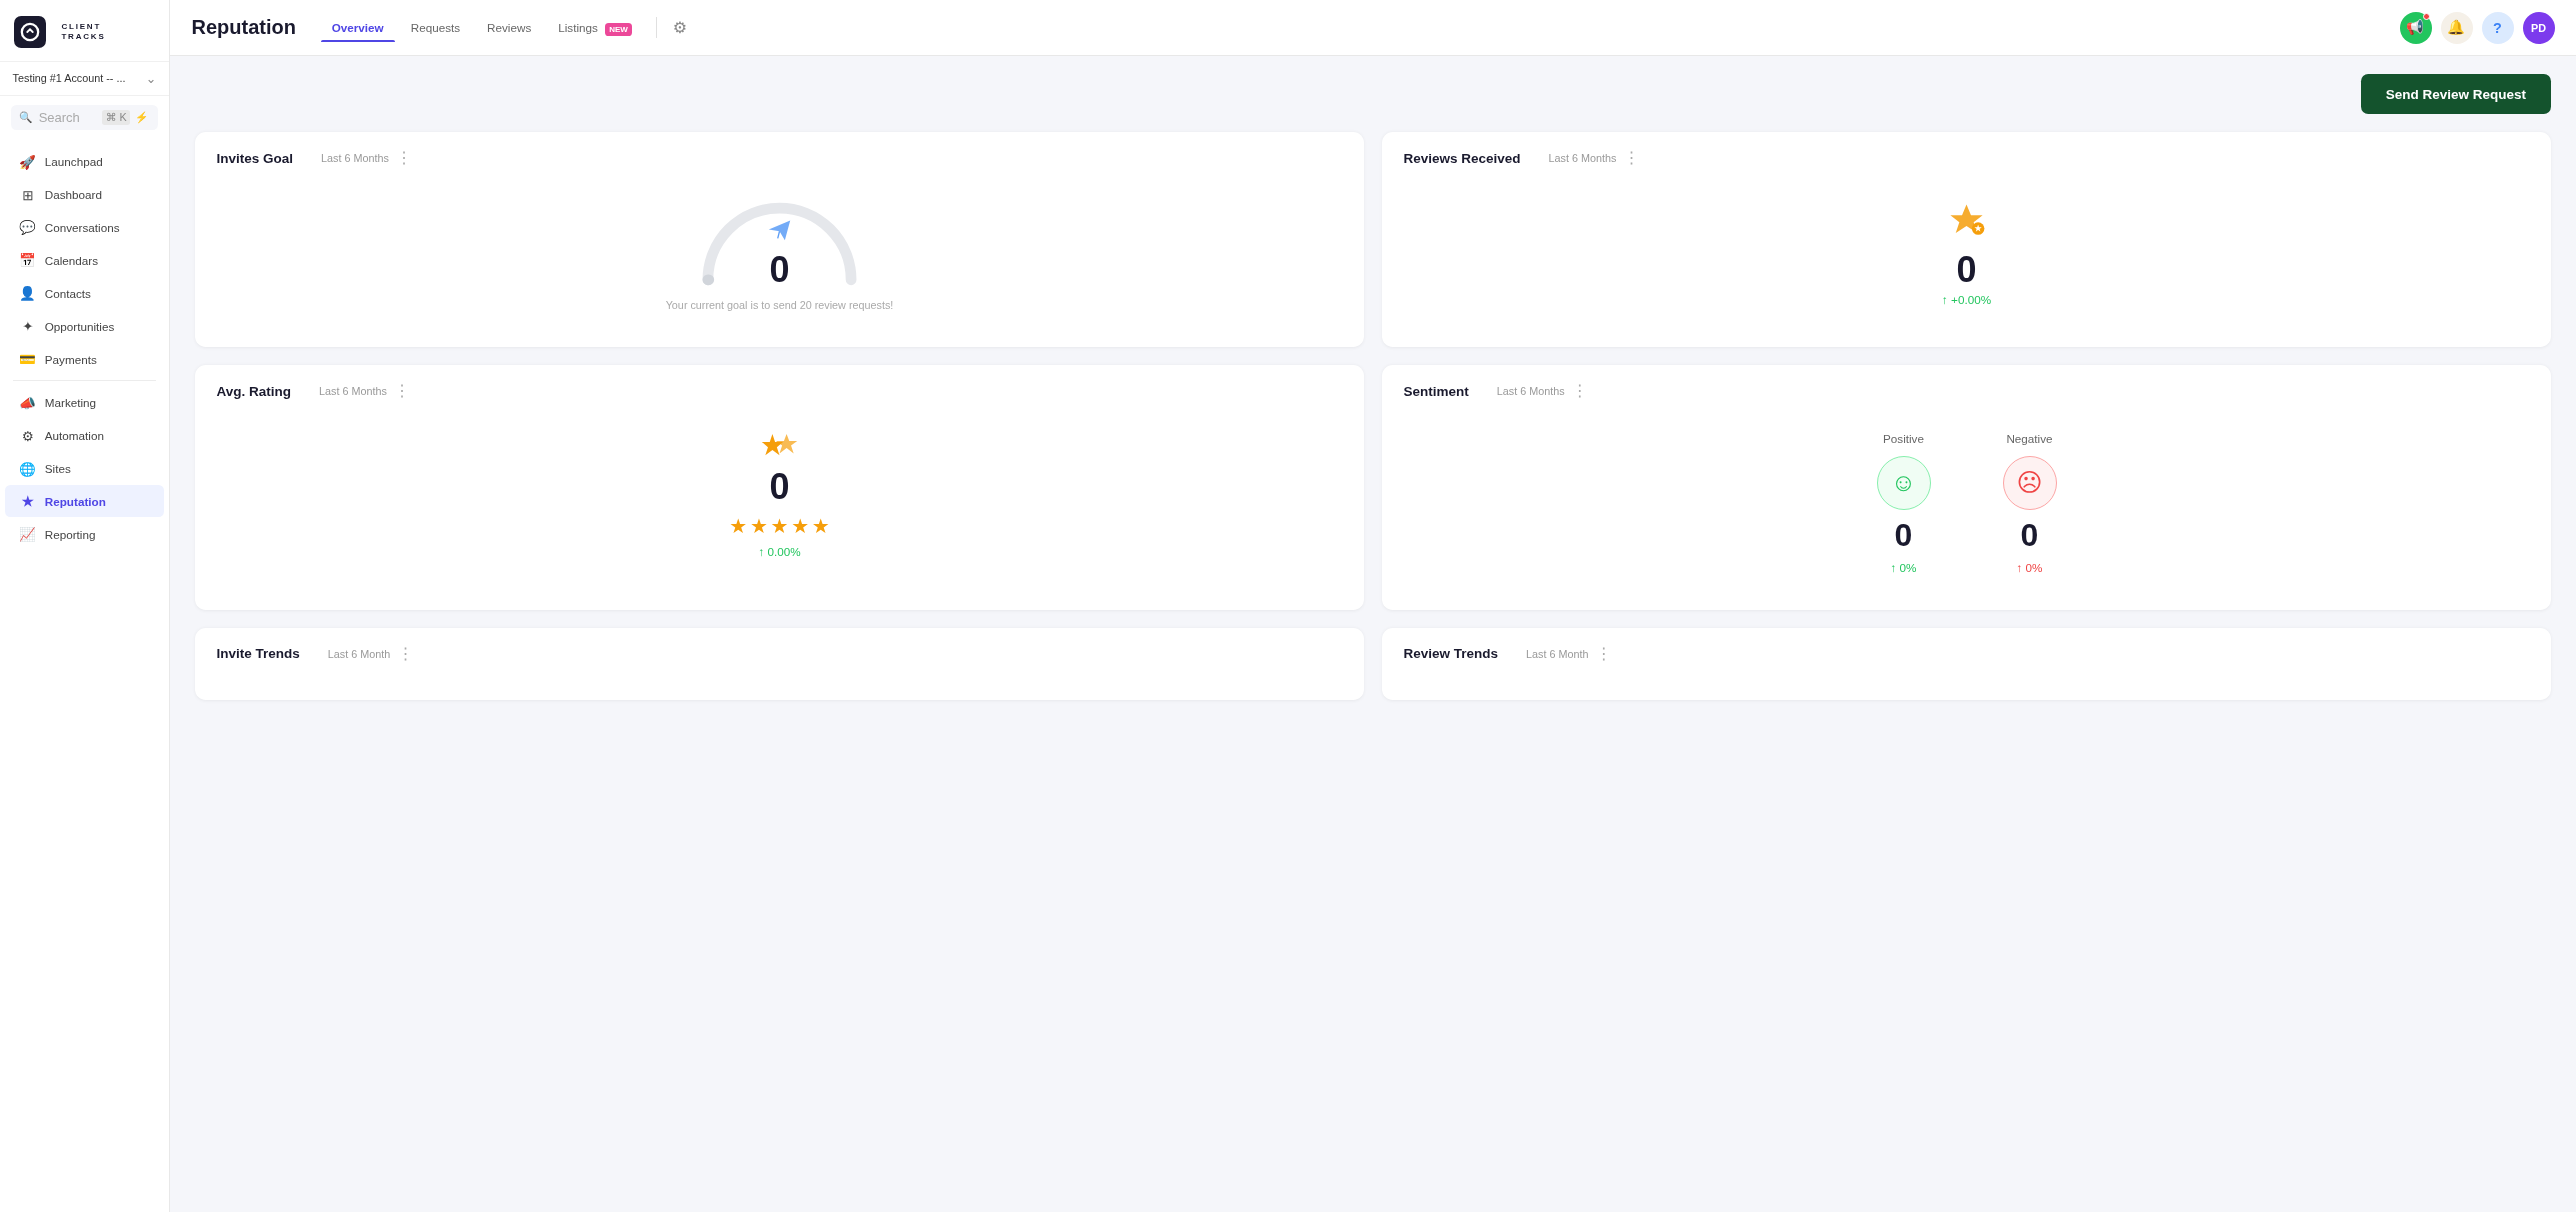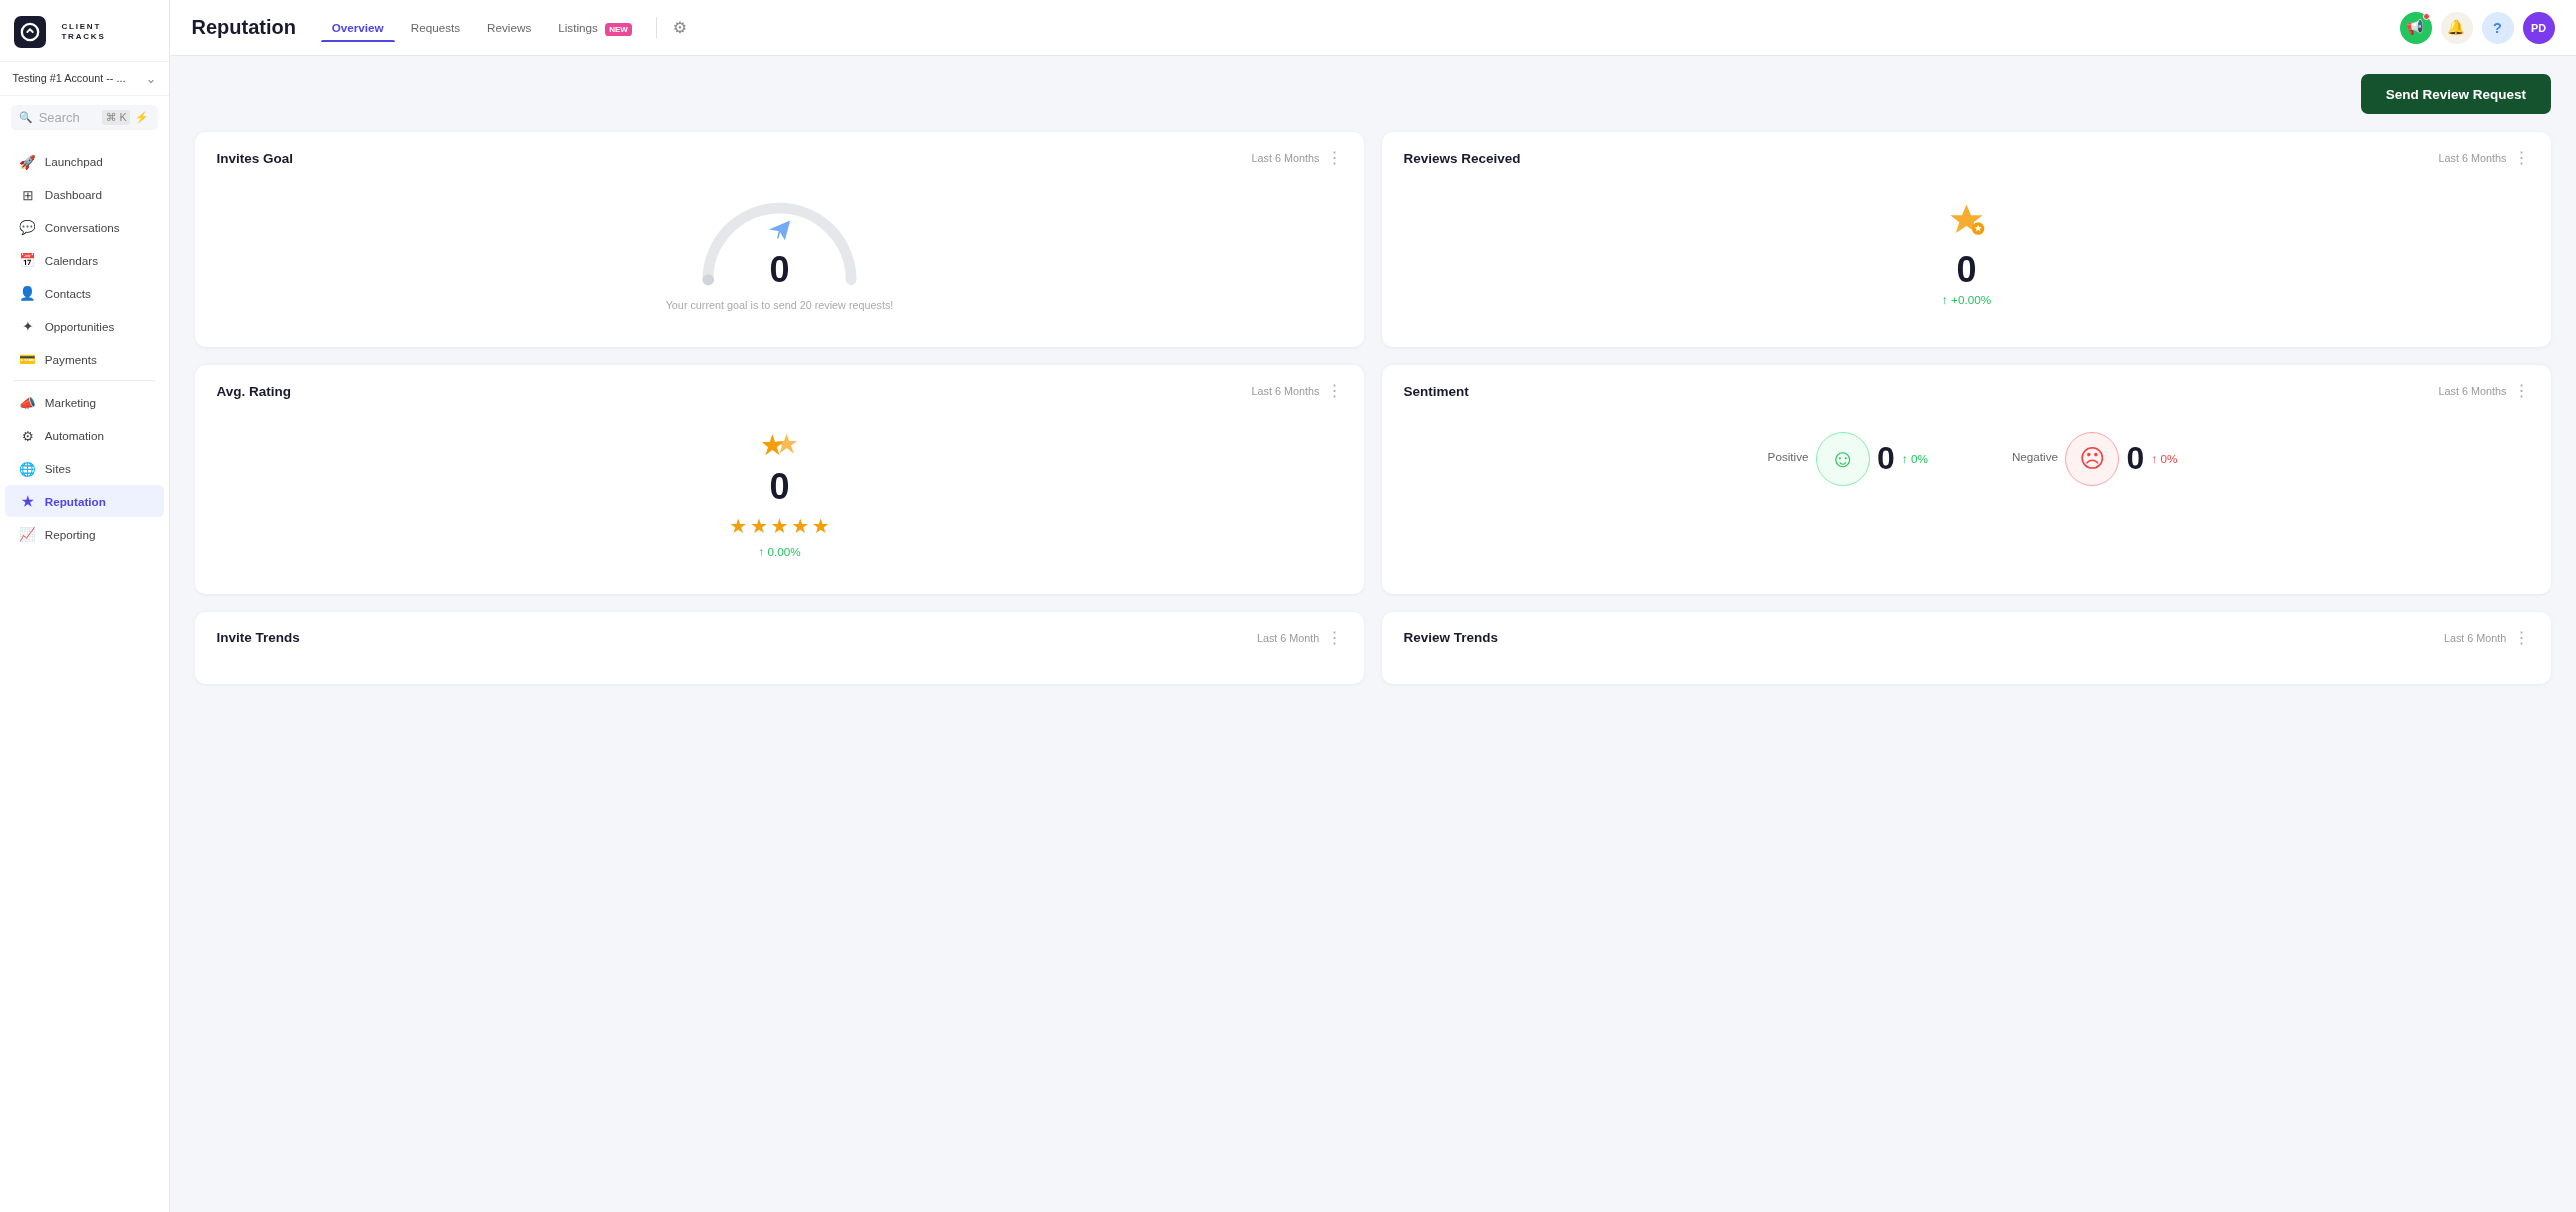--- a/index.html
+++ b/index.html
@@ -234,22 +234,22 @@
     }
     .card {
       background: #fff;
       border-radius: 10.8px;
       padding: 18px 21.5px;
       box-shadow: 0 0.9px 3.6px rgba(0,0,0,0.06);
     }
     .card-header {
       display: flex;
       align-items: center;
-      justify-content: space-between;
       margin-bottom: 14.4px;
+      gap: 28px;
     }
     .card-title {
       font-size: 13.5px;
       font-weight: 600;
       color: #1a1a2e;
     }
     .card-meta {
       display: flex;
       align-items: center;
       gap: 7.2px;
@@ -342,23 +342,23 @@
 
     
     .sentiment-body {
       display: flex;
       justify-content: center;
       gap: 72px;
       padding: 18px 0;
     }
     .sentiment-col {
       display: flex;
+      flex-direction: column;
       align-items: center;
       gap: 7.2px;
-      margin-left: 12px;
     }
     .sentiment-label { font-size: 11.7px; color: #666; margin-bottom: 3.6px; }
     .smiley-face {
       width: 54px; height: 54px;
       border-radius: 50%;
       border: 1.8px solid;
       display: flex;
       align-items: center;
       justify-content: center;
       font-size: 25px;

